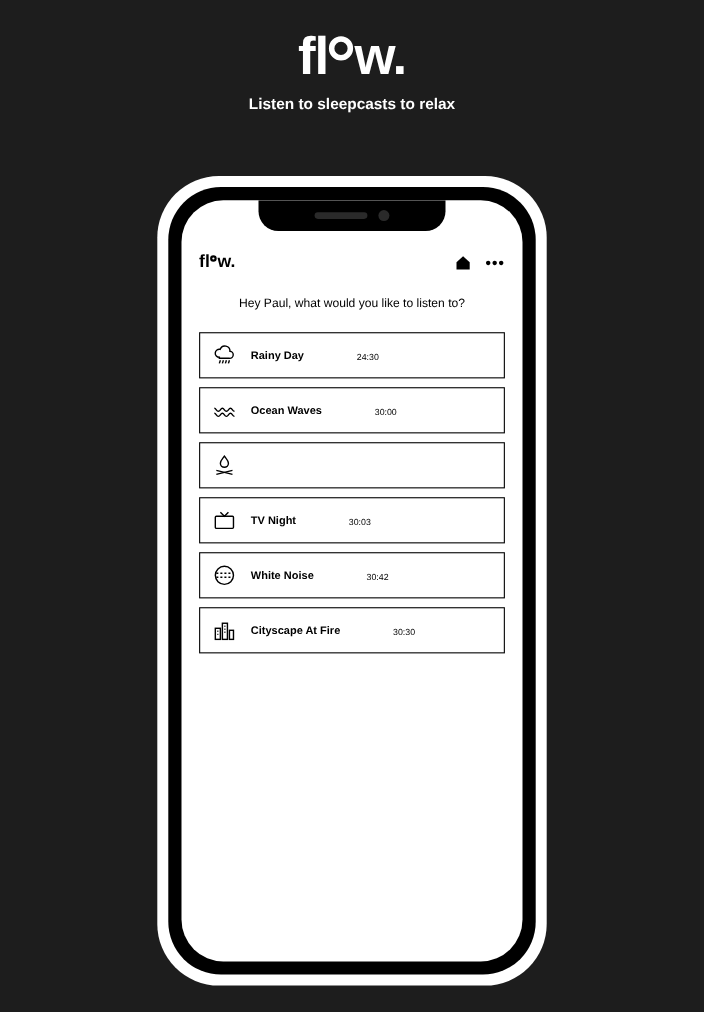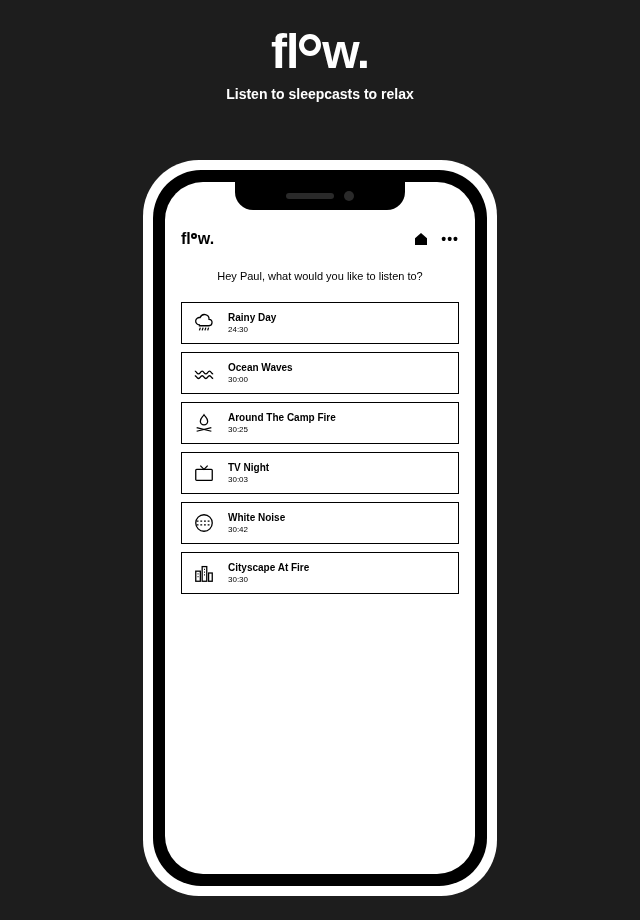--- a/index.html
+++ b/index.html
@@ -159,23 +159,23 @@
   }
   .item-icon {
     width: 24px;
     height: 24px;
     display: flex;
     align-items: center;
     justify-content: center;
     flex-shrink: 0;
   }
   .item-icon svg { display:block; }
-  .item-text { display: flex; flex-direction: column; }
+  .item-text { display: flex; flex-direction: row; }
   .item-title { font-size: 10px; font-weight: 600; color:#000; }
-  .item-duration { font-size: 8px; color:#000; margin-top: 2px; }
+  .item-duration { font-size: 8px; color:#000; margin-top: 2px; margin-left: 48px; }
 </style>
 </head>
 <body>
 
 <div class="hero">
   <div class="hero-logo">
     <span>fl</span>
     <span class="o"></span>
     <span>w.</span>
   </div>
@@ -243,24 +243,20 @@
 
 
             <div class="item">
               <span class="item-icon">
                 <svg width="22" height="22" viewBox="0 0 24 24" fill="none" stroke="#000" stroke-width="1.4">
                   <path d="M12 3c2 3 4 4 4 7a4 4 0 1 1-8 0c0-3 2-4 4-7z"></path>
                   <line x1="4" y1="21" x2="20" y2="17"></line>
                     <line x1="4" y1="17" x2="20" y2="21"></line>
                 </svg>
               </span>
-              <div class="item-text">
-                <span class="item-title">Around The Camp Fire</span>
-                <span class="item-duration">30:25</span>
-              </div>
             </div>
 
             <div class="item">
               <span class="item-icon">
                 <svg width="22" height="22" viewBox="0 0 24 24" fill="none" stroke="#000" stroke-width="1.4">
                   <rect x="3" y="8" width="18" height="12" rx="1"></rect>
                   <polyline points="8,4 12,8 16,4"></polyline>
                 </svg>
               </span>
               <div class="item-text">

